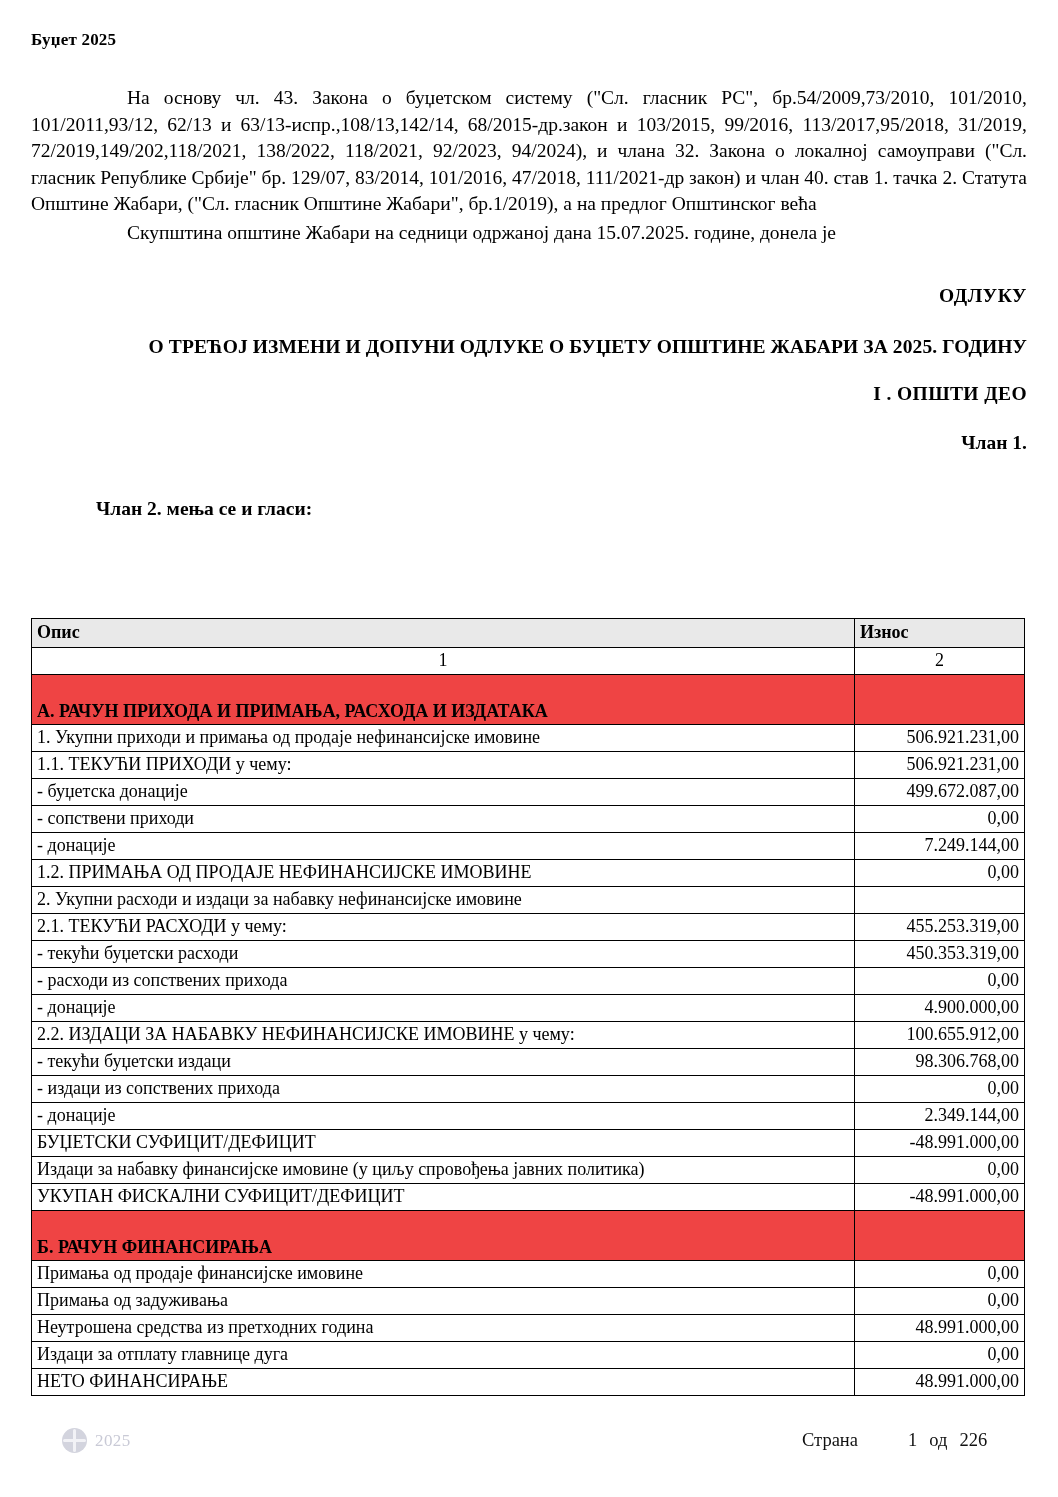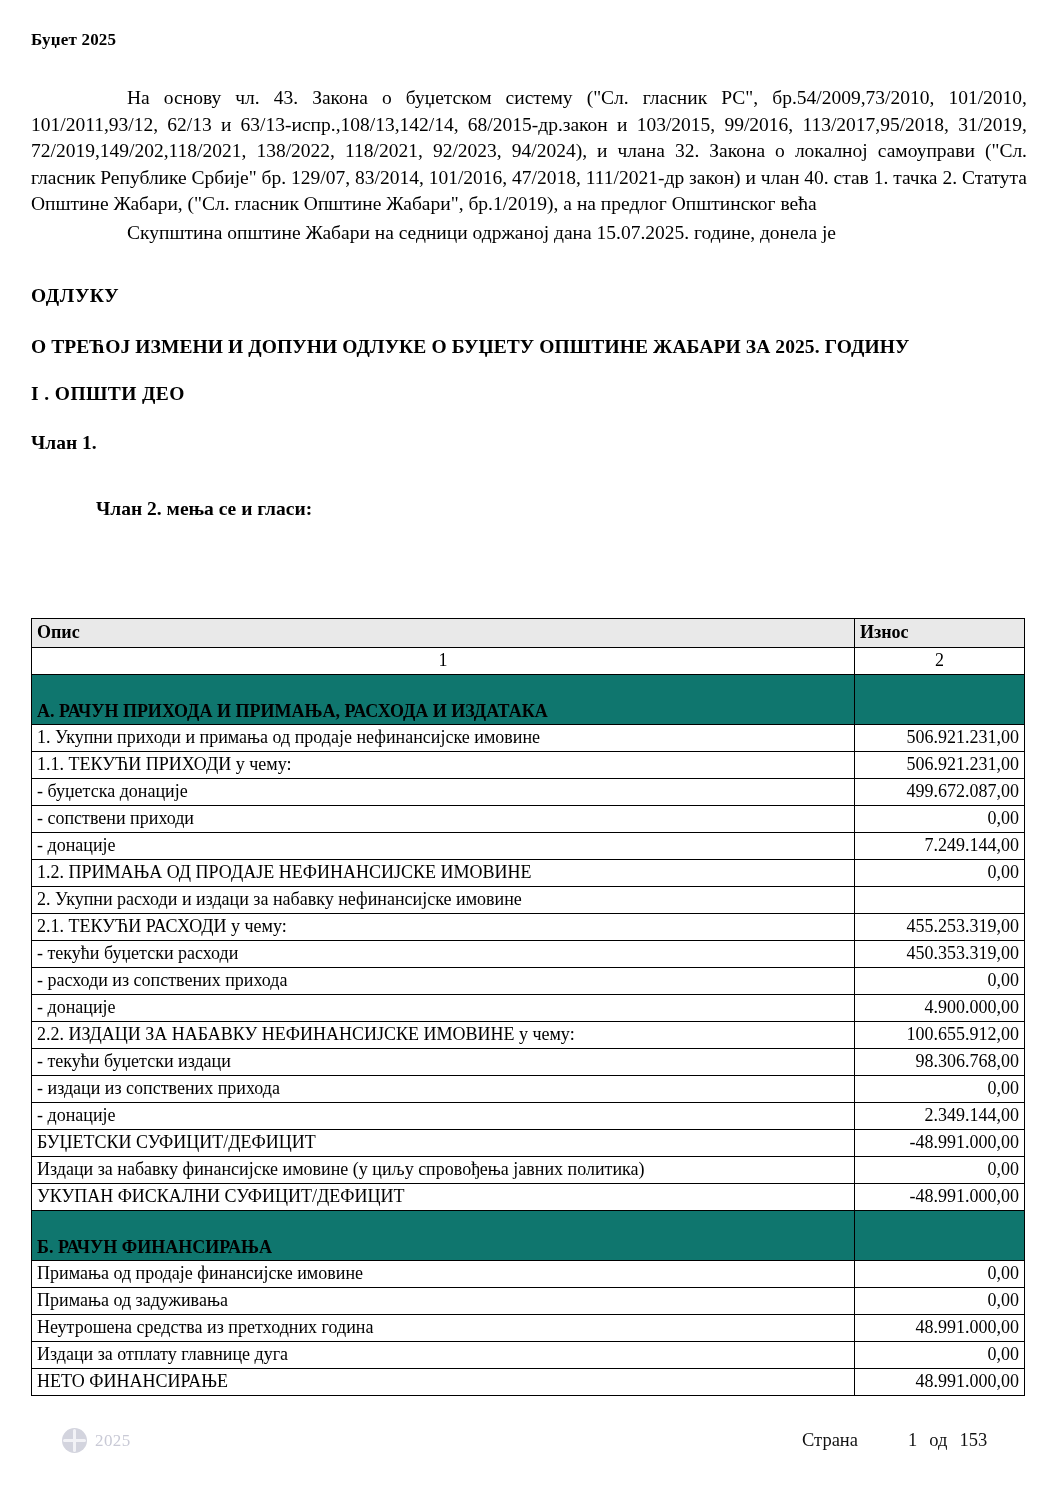--- a/index.html
+++ b/index.html
@@ -55,21 +55,21 @@
     text-indent: 96px;
     text-align: left;
     margin-top: 2px;
   }
 
   
   .title-block {
     position: absolute;
     left: 31px;
     width: 996px;
-    text-align: left;
+    text-align: right;
   }
   .t-odluku  { top: 285px; font-size: 19.5px; font-weight: bold; letter-spacing: 0.6px; }
   .t-main    { top: 336px; font-size: 19.5px; font-weight: bold; letter-spacing: 0.1px; }
   .t-part    { top: 383px; font-size: 19.5px; font-weight: bold; letter-spacing: 0.4px; }
   .t-clan1   { top: 432px; font-size: 19.5px; font-weight: bold; }
 
   .clan2 {
     position: absolute;
     left: 96px;
     top: 498px;
@@ -110,21 +110,21 @@
     vertical-align: middle;
   }
   table.budget td.num {
     text-align: right;
     white-space: nowrap;
   }
   table.budget td.idx {
     text-align: center;
   }
   table.budget tr.section td {
-    background: #0f766e;
+    background: #ef4444;
     font-weight: bold;
     height: 50px;
     vertical-align: bottom;
     padding-bottom: 2px;
   }
   table.budget tr.rowline td {
     height: 27px;
   }
   table.budget tr.idxrow td {
     height: 26px;
@@ -331,16 +331,16 @@
           </tr>
         </tbody>
     </table>
   </div>
 
   <div class="footer">
     <div class="footer-logo">
       <span class="globe"></span>
       <span class="footer-year">2025</span>
     </div>
-    <div class="footer-page"><span>Страна</span><span class="fp-gap-1"></span><span>1</span><span class="fp-gap-2"></span><span>од</span><span class="fp-gap-3"></span><span>153</span></div>
+    <div class="footer-page"><span>Страна</span><span class="fp-gap-1"></span><span>1</span><span class="fp-gap-2"></span><span>од</span><span class="fp-gap-3"></span><span>226</span></div>
   </div>
 
 </div>
 
 </body></html>

